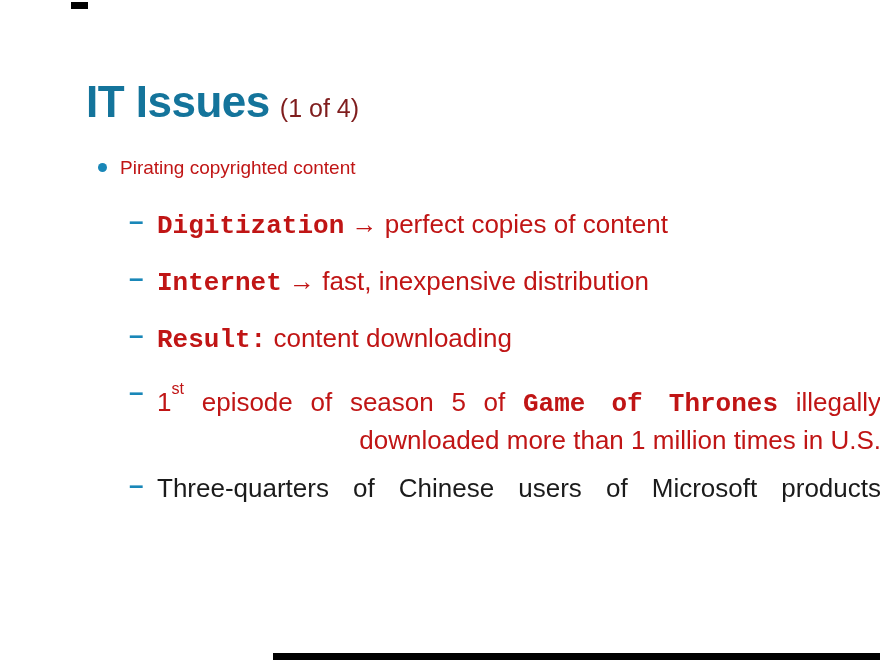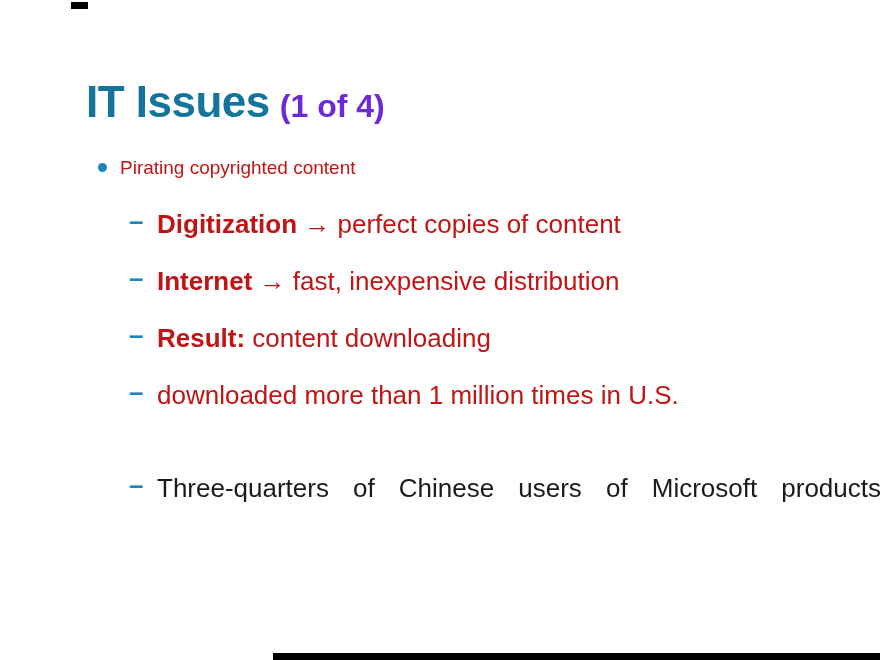--- a/index.html
+++ b/index.html
@@ -30,23 +30,23 @@
     white-space: nowrap;
   }
   .title-main {
     font-size: 44px;
     font-weight: 700;
     color: #14749B;
     letter-spacing: -0.5px;
     line-height: 46px;
   }
   .title-suffix {
-    font-size: 32px;
-    font-weight: 700;
-    color: #6d28d9;
+    font-size: 25px;
+    font-weight: 400;
+    color: #7f1d1d;
   }
 
   
   .bullet1 {
     position: absolute;
     left: 76px;
     top: 150px;
     font-size: 19px;
     line-height: 36px;
     color: #C01515;
@@ -73,26 +73,26 @@
   }
   .sub .marker {
     position: absolute;
     left: -28px;
     top: -3px;
     color: #1987B8;
     font-weight: 700;
     font-size: 26px;
   }
   .sub.black { color: #1b1b1b; }
-  .b { font-weight: 700; }
+  .b { font-weight: 700; font-family: Liberation Mono, monospace; }
   .just {
     text-align: justify;
     text-align-last: justify;
   }
-  .line { display: block; }
+  .line { display: block; text-align: right; }
   sup.st {
     font-size: 62%;
     position: relative;
     top: -0.42em;
     letter-spacing: 0;
   }
   .pos-s1 { top: 206px; }
   .pos-s2 { top: 263px; }
   .pos-s3 { top: 320px; }
   .pos-s4 { top: 377px; }
@@ -133,20 +133,21 @@
     <span class="b">Internet</span><span> → fast, inexpensive distribution</span>
   </div>
 
   <div class="sub pos-s3">
     <span class="marker">–</span>
     <span class="b">Result:</span><span> content downloading</span>
   </div>
 
   <div class="sub pos-s4">
     <span class="marker">–</span>
+    <span class="line just"><span>1</span><sup class="st">st</sup><span> episode of season 5 of </span><span class="b">Game of Thrones</span><span> illegally</span></span>
     <span class="line">downloaded more than 1 million times in U.S.</span>
   </div>
 
   <div class="sub black pos-s5">
     <span class="marker">–</span>
     <span class="line just">Three-quarters of Chinese users of Microsoft products</span>
   </div>
 
   <div class="edge edge-topleft"></div>
   <div class="edge edge-topright"></div>

